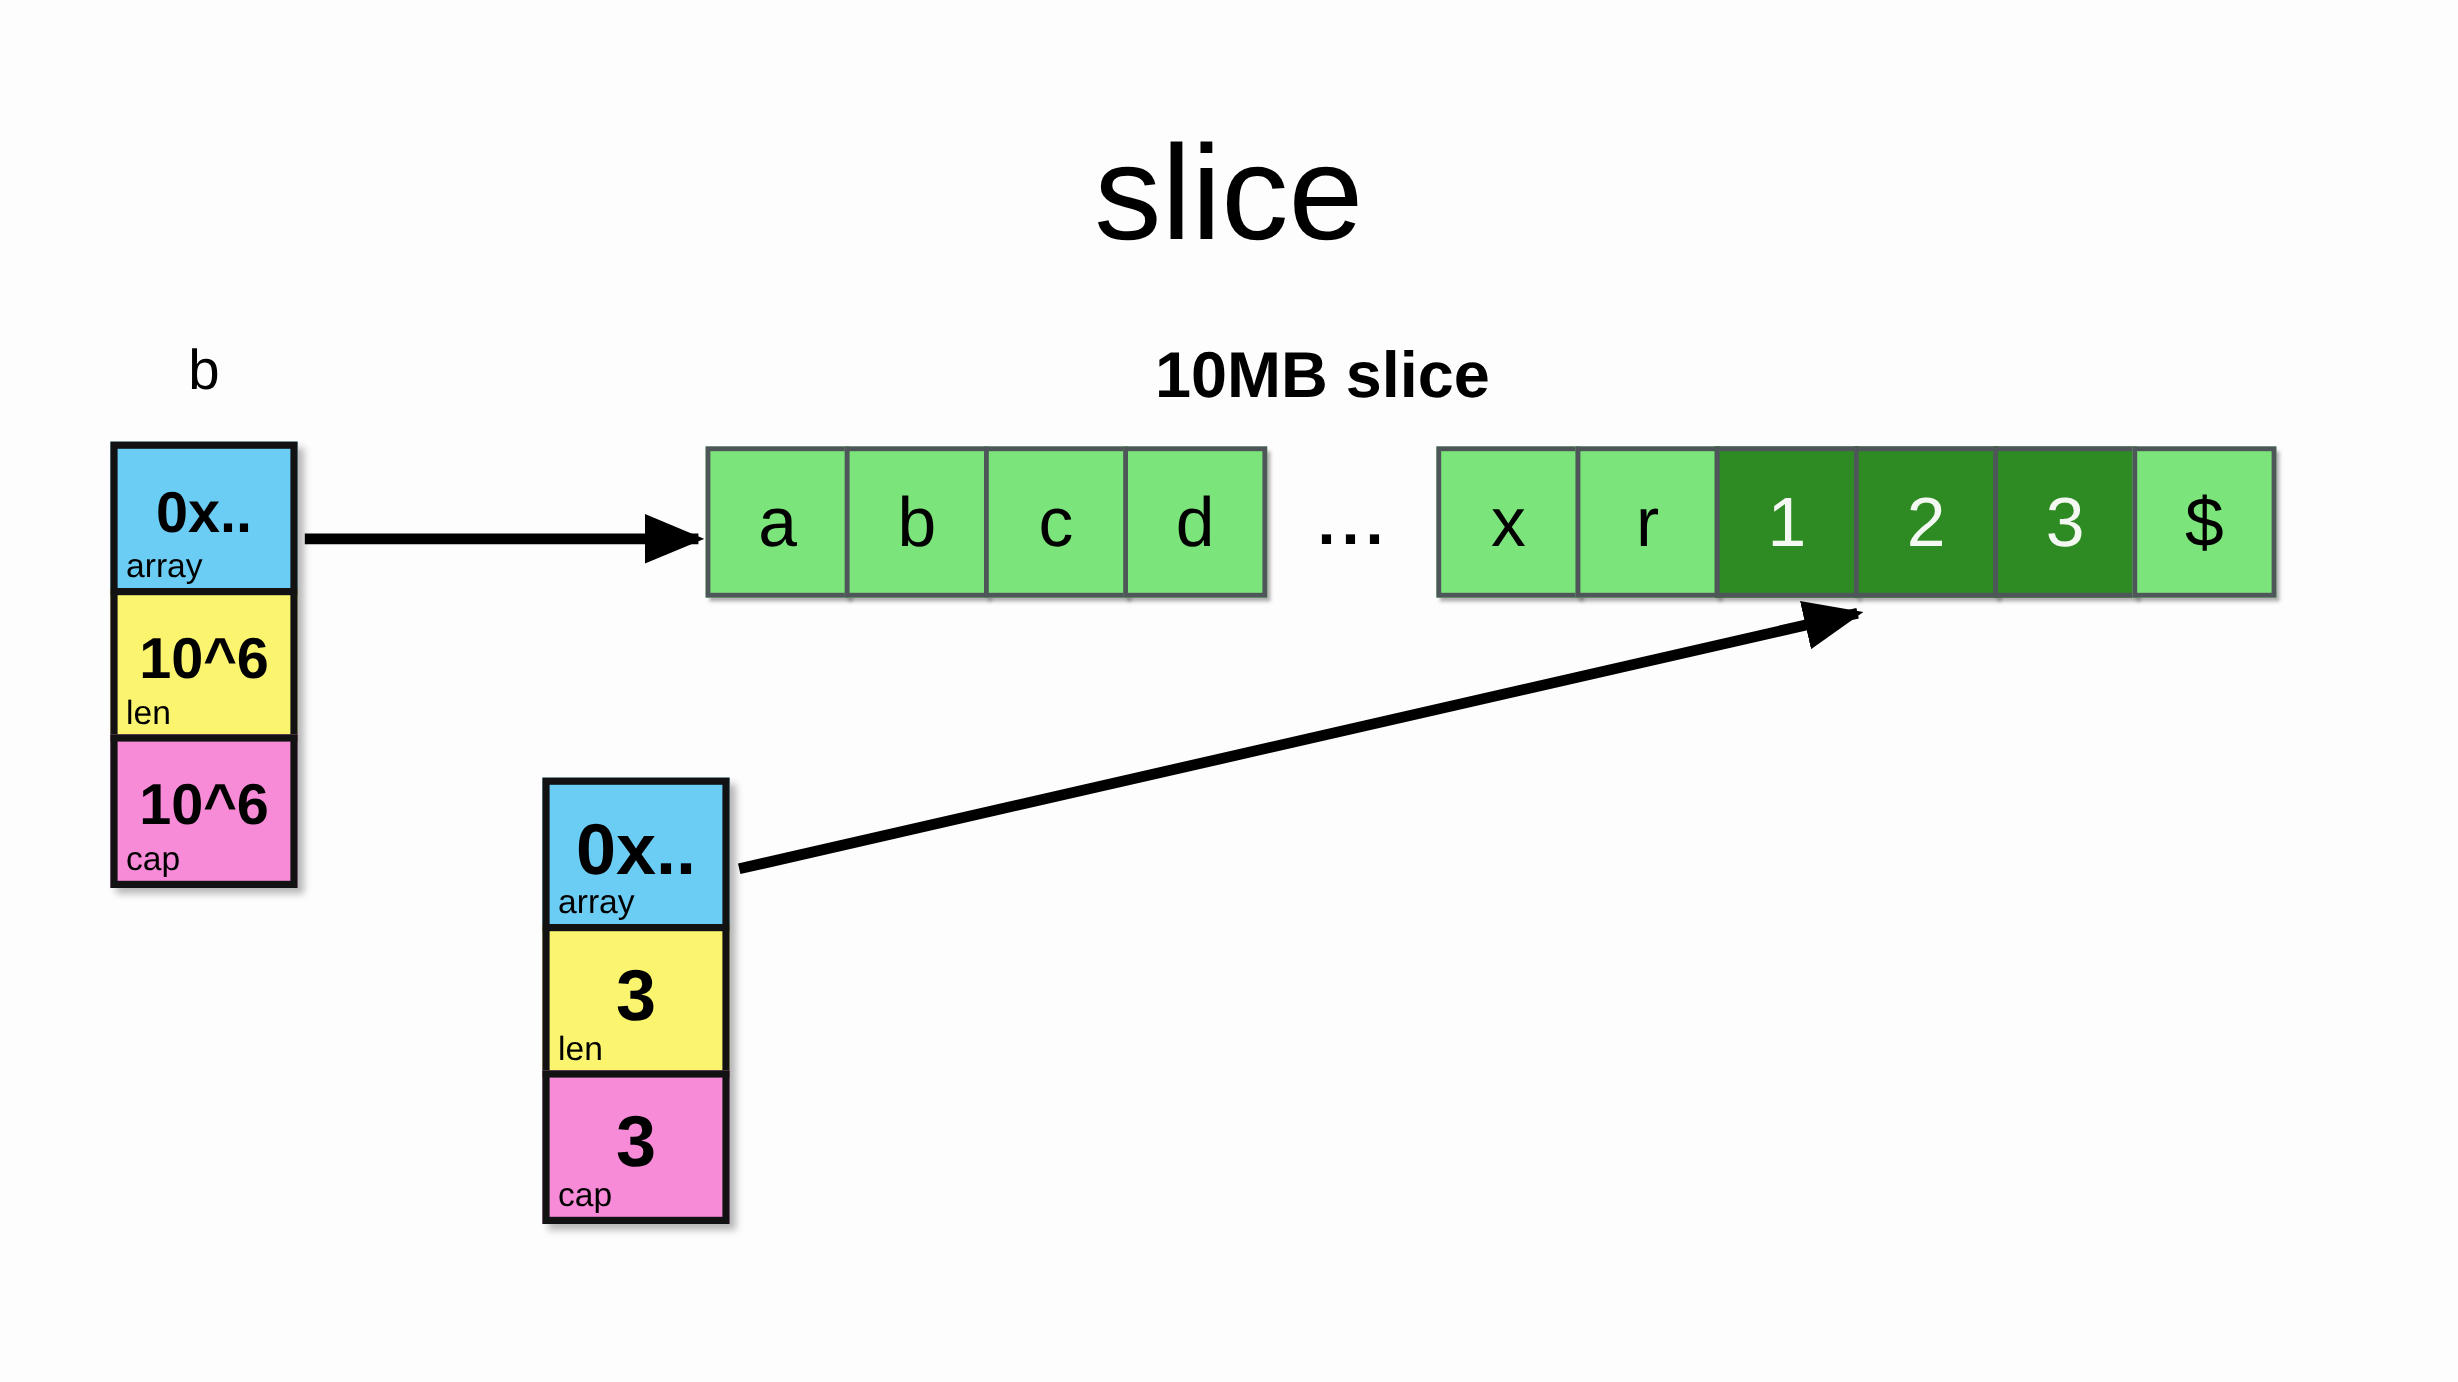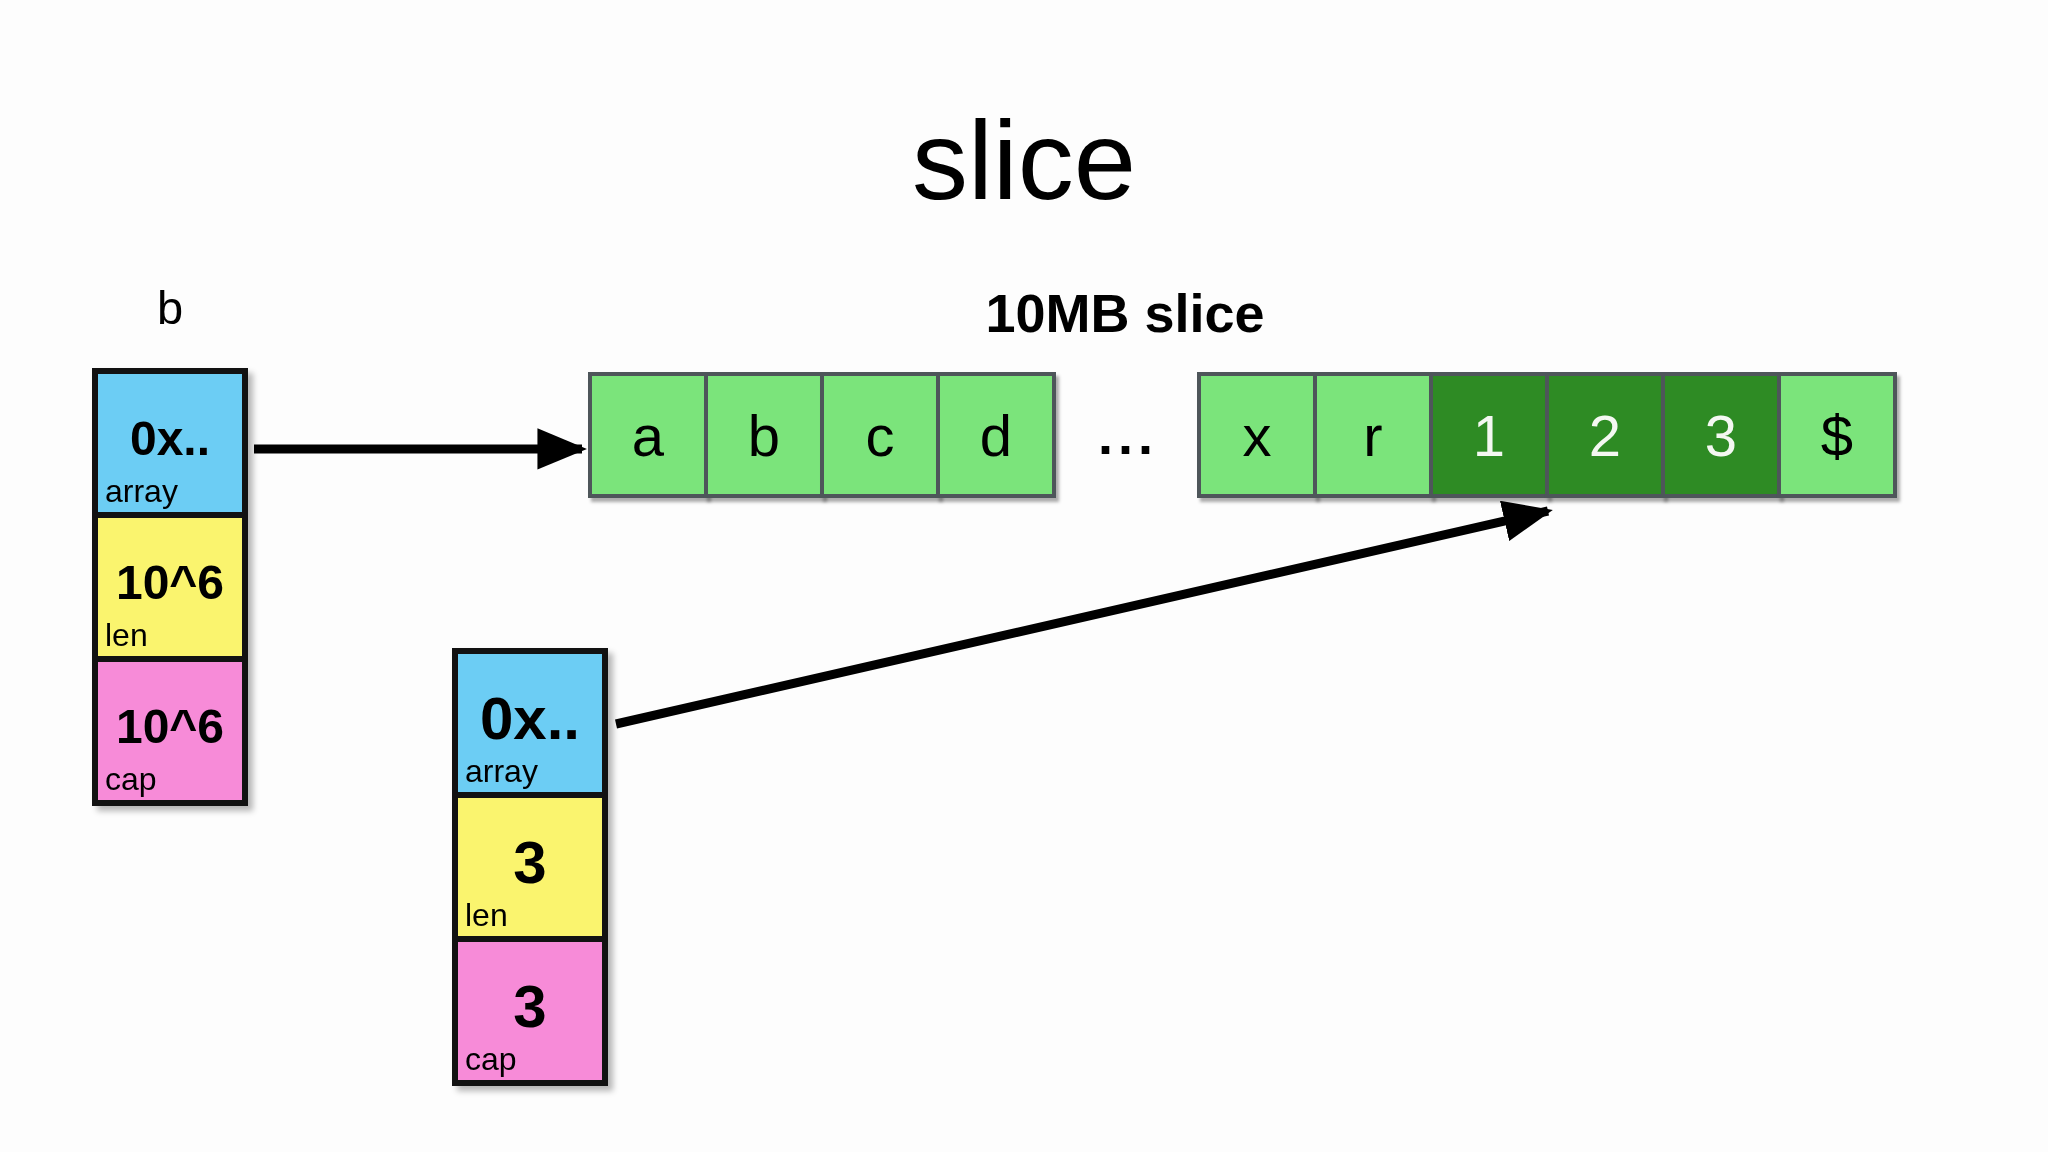--- a/index.html
+++ b/index.html
@@ -29,49 +29,49 @@
     text-align: center; font-size: 112px; font-weight: 400;
   }
 
   .struct-title {
     position: absolute; text-align: center; font-size: 47px; font-weight: 400;
   }
   #b-title { left: 92px; top: 280px; width: 156px; }
   #find-title { left: 240px; top: 572px; width: 420px; }
 
   .mem-label {
-    position: absolute; left: 875px; top: 282px; width: 500px;
+    position: absolute; left: 852px; top: 282px; width: 500px;
     text-align: center; font-size: 54px; font-weight: 700;
   }
 
   .struct {
     position: absolute; width: 156px;
     box-shadow: 5px 5px 6px rgba(0,0,0,0.28);
   }
   #struct-b { left: 92px; top: 368px; }
   #struct-find { left: 452px; top: 648px; }
   .struct-cell {
-    position: relative; width: 156px; height: 150px;
+    position: relative; width: 156px; height: 128px;
     border: 6px solid var(--struct_border);
     margin-top: -6px;
     padding-left: 24px;
   }
   .struct-cell:first-child { margin-top: 0; }
   .field-array { background: var(--array_field); }
   .field-len   { background: var(--len_field); }
   .field-cap   { background: var(--cap_field); }
   .struct-cell .value {
     position: absolute; inset: 0;
     display: flex; align-items: center; justify-content: center;
     font-size: 48px; font-weight: 700; padding-bottom: 10px;
   }
   #struct-find .value { font-size: 60px; }
   .struct-cell .flabel {
     position: absolute; left: 7px; bottom: 2px;
-    font-size: 32px; font-weight: 400;
+    font-size: 28px; font-weight: 400;
   }
 
   .mem-group { position: absolute; top: 372px; display: flex; }
   #mem-group-1 { left: 588px; }
   #mem-group-2 { left: 1197px; }
   .mem-cell {
     width: 120px; height: 126px;
     border: 4px solid var(--mem_border);
     margin-left: -4px;
     display: flex; align-items: center; justify-content: center;

